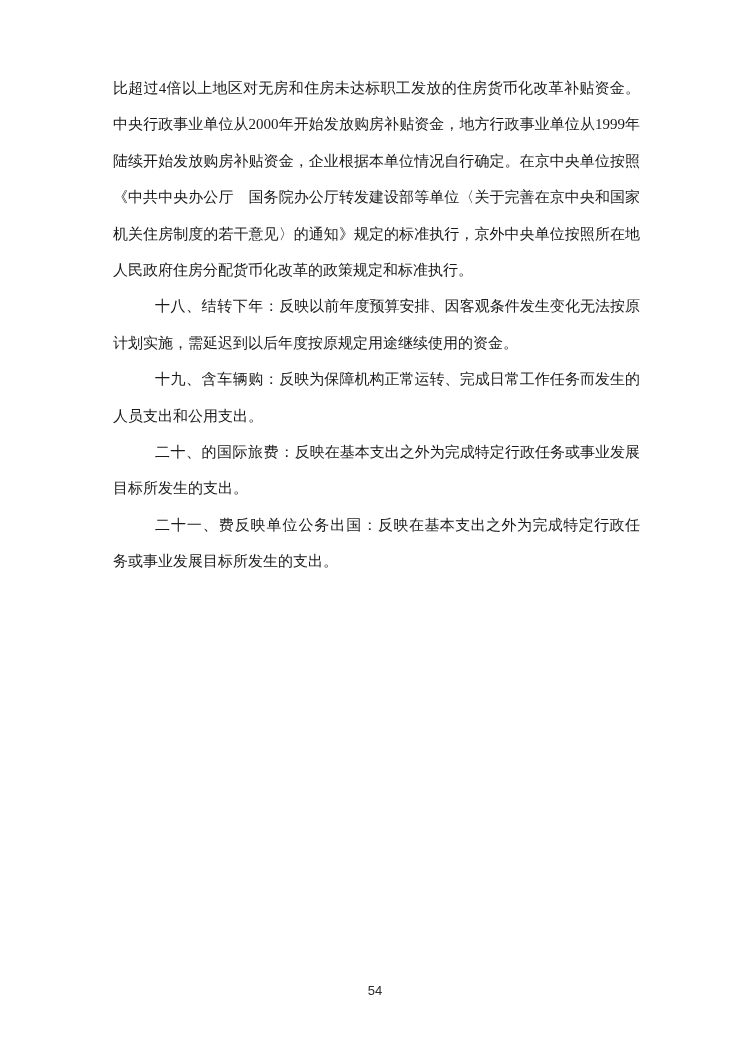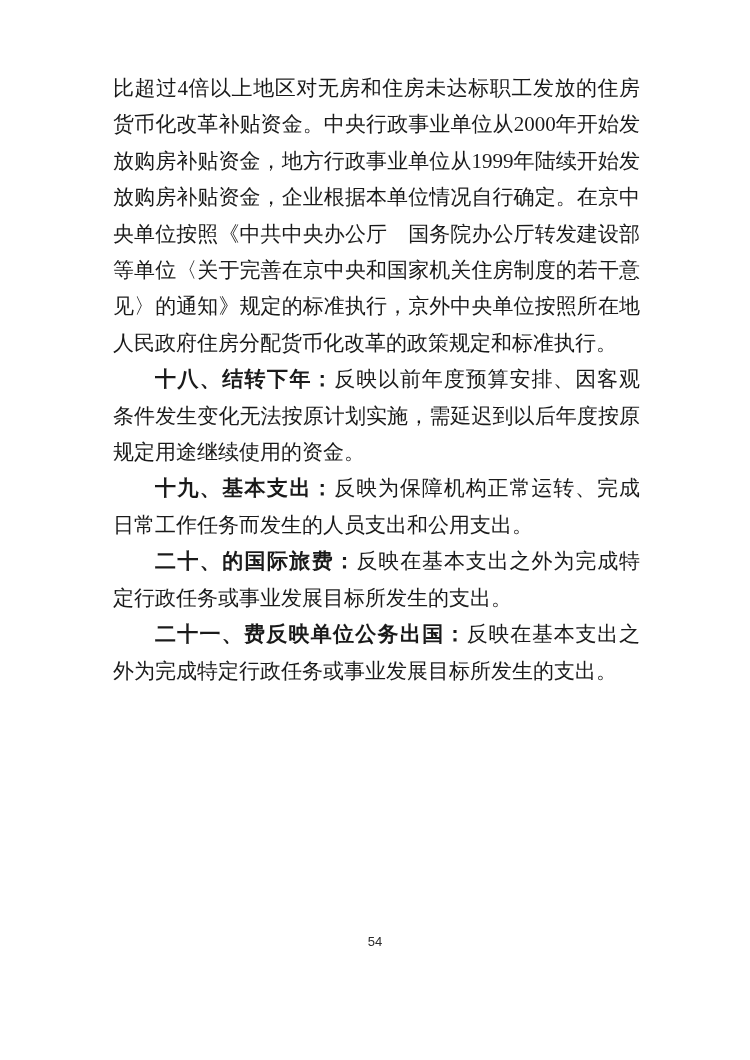--- a/index.html
+++ b/index.html
@@ -13,50 +13,50 @@
     width: 750px;
     height: 1060px;
     background: #ffffff;
     overflow: hidden;
   }
   .content {
     position: absolute;
     left: 113px;
     top: 70px;
     width: 527px;
-    font-size: 21px;
+    font-size: 15px;
     line-height: 36.4px;
     color: #1a1a1a;
     text-align: justify;
     text-justify: inter-character;
   }
   .para { text-align: justify; }
   .para.indent { text-indent: 42px; }
   .para .lead {
-    font-weight: 700;
+    font-weight: 400;
     font-family: "Liberation Sans", "DejaVu Sans", sans-serif;
     letter-spacing: 0.5px;
     margin-top: 16px;
   }
   .page-number {
     position: absolute;
-    top: 934px;
+    top: 983px;
     left: 0;
     width: 100%;
     text-align: center;
     font-size: 13px;
     color: #2b2b2b;
     font-family: "Liberation Sans", "DejaVu Sans", sans-serif;
   }
 </style>
 </head>
 <body>
 
 <div class="page">
   <div class="content">
     <p class="para no-indent"><span class="lead"></span><span>比超过4倍以上地区对无房和住房未达标职工发放的住房货币化改革补贴资金。中央行政事业单位从2000年开始发放购房补贴资金，地方行政事业单位从1999年陆续开始发放购房补贴资金，企业根据本单位情况自行确定。在京中央单位按照《中共中央办公厅　国务院办公厅转发建设部等单位〈关于完善在京中央和国家机关住房制度的若干意见〉的通知》规定的标准执行，京外中央单位按照所在地人民政府住房分配货币化改革的政策规定和标准执行。</span></p>
     <p class="para indent"><span class="lead">十八、结转下年：</span><span>反映以前年度预算安排、因客观条件发生变化无法按原计划实施，需延迟到以后年度按原规定用途继续使用的资金。</span></p>
-    <p class="para indent"><span class="lead">十九、基本支出：</span><span>反映为保障机构正常运转、完成日常工作任务而发生的人员支出和公用支出。</span></p>
+    <p class="para indent"><span class="lead">十九、含车辆购：</span><span>反映为保障机构正常运转、完成日常工作任务而发生的人员支出和公用支出。</span></p>
     <p class="para indent"><span class="lead">二十、的国际旅费：</span><span>反映在基本支出之外为完成特定行政任务或事业发展目标所发生的支出。</span></p>
     <p class="para indent"><span class="lead">二十一、费反映单位公务出国：</span><span>反映在基本支出之外为完成特定行政任务或事业发展目标所发生的支出。</span></p>
   </div>
   <div class="page-number">54</div>
 </div>
 
 </body></html>

